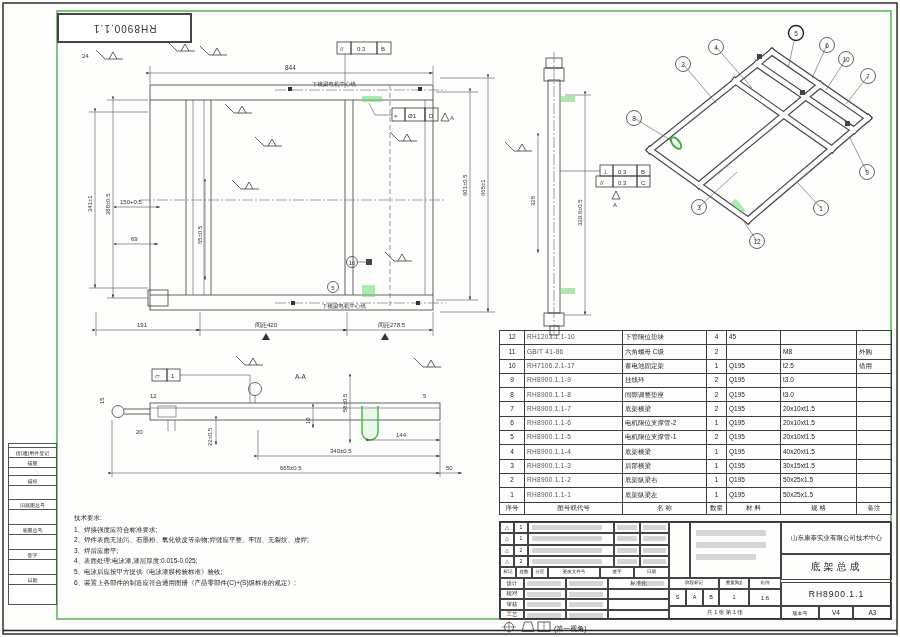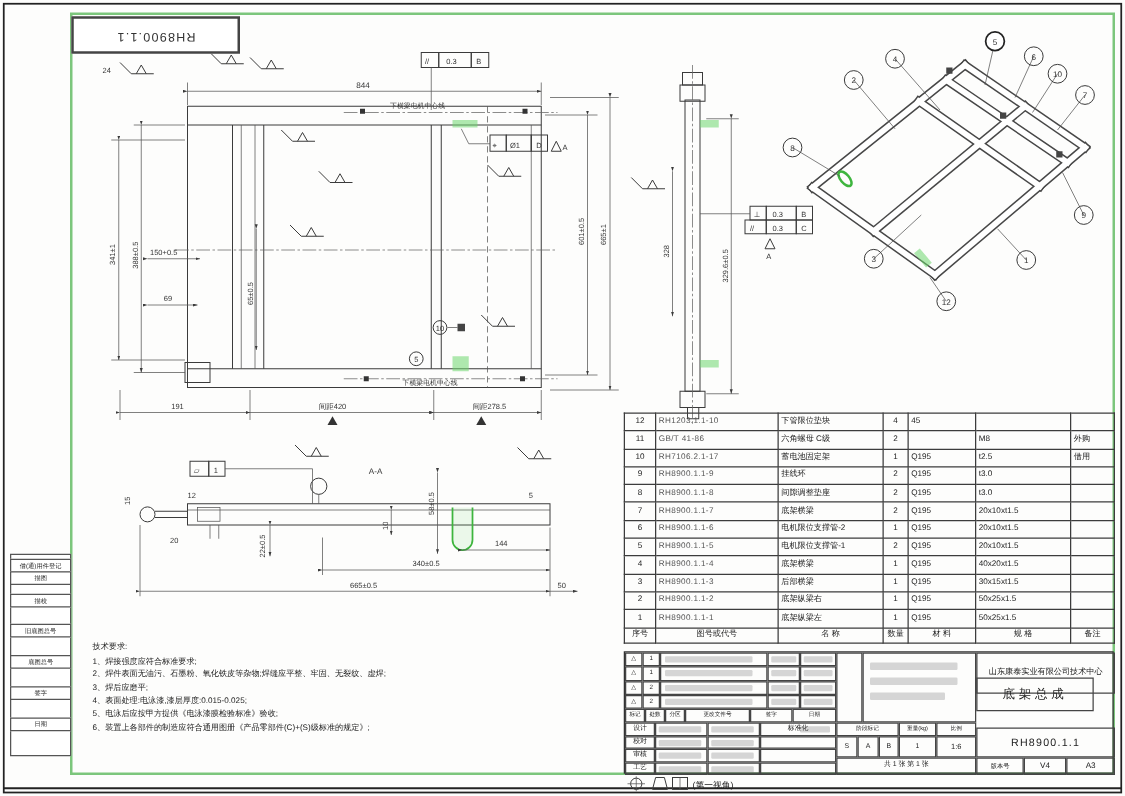--- a/index.html
+++ b/index.html
@@ -511,21 +511,21 @@
           <th>材  料</th>
           <th>规  格</th>
           <th>备注</th>
         </tr>
       </tbody>
     </table>
 
   <div class="abs tb" id="tblock">
 
     <div class="cell" style="left:281px;top:0;width:111px;height:33px;font-size:6.5px">山东康泰实业有限公司技术中心</div>
-    <div class="cell" style="left:281px;top:20px;width:94px;height:27px;font-size:10px;letter-spacing:3px">底架总成</div>
+    <div class="cell" style="left:281px;top:31px;width:111px;height:27px;font-size:10px;letter-spacing:3px">底架总成</div>
     <div class="cell" style="left:281px;top:60px;width:111px;height:24px;font-size:8.5px;letter-spacing:1px">RH8900.1.1</div>
     <div class="cell" style="left:281px;top:84px;width:38px;height:14px;font-size:5px">版本号</div>
     <div class="cell" style="left:319px;top:84px;width:34px;height:14px;font-size:6.5px">V4</div>
     <div class="cell" style="left:353px;top:84px;width:39px;height:14px;font-size:6.5px">A3</div>
 
     <div class="cell" style="left:169px;top:0;width:21px;height:56px"></div>
     <div class="cell" style="left:190px;top:0;width:91px;height:56px"></div>
     <div class="cell" style="left:169px;top:56px;width:50px;height:11px;font-size:4.5px">阶段标记</div>
     <div class="cell" style="left:219px;top:56px;width:30px;height:11px;font-size:4.5px">重量(kg)</div>
     <div class="cell" style="left:249px;top:56px;width:32px;height:11px;font-size:4.5px">比例</div>

